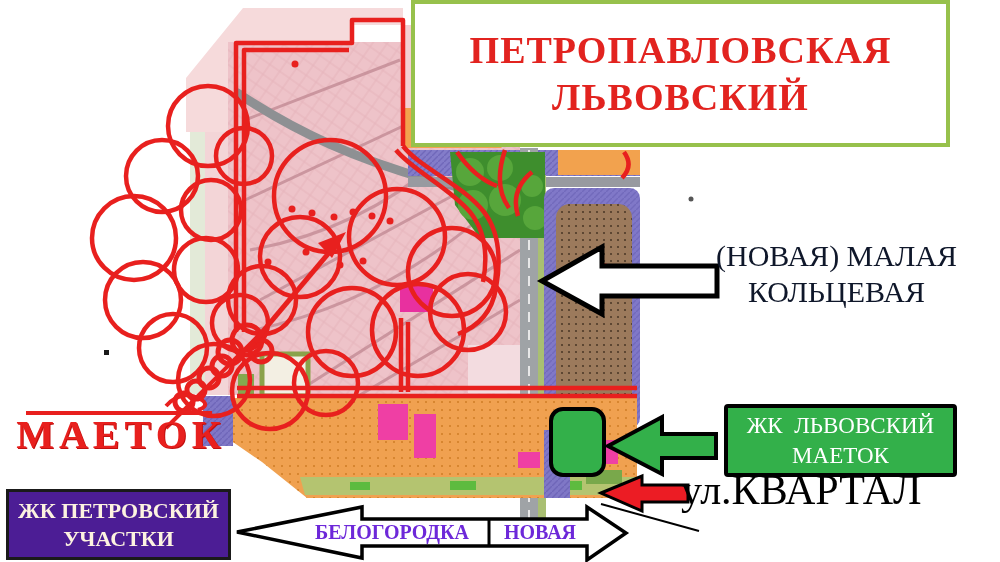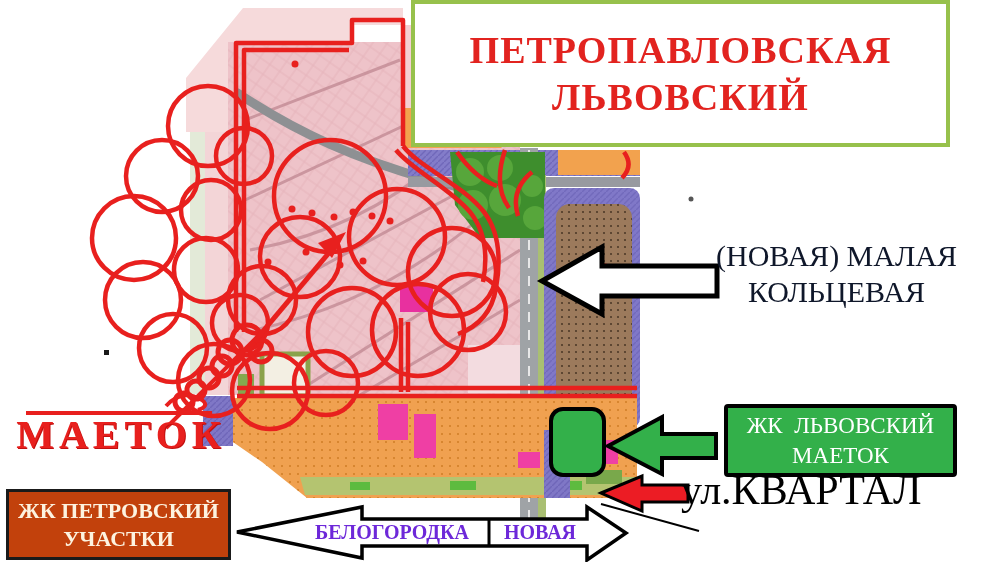--- a/index.html
+++ b/index.html
@@ -14,21 +14,21 @@
   .roadlabel{left:693px;top:238px;width:287px;text-align:center;color:#0f172a;
     font-size:30px;line-height:36px;z-index:5;}
   .lenina{left:681px;top:466px;color:#000;font-size:42px;z-index:5;}
   .uchastki{left:2px;top:411px;width:238px;text-align:center;color:#e8201e;font-weight:bold;
     font-size:40px;letter-spacing:5px;z-index:5;text-shadow:1px 1px 0 #c2100f;}
   .greenbox{left:724px;top:404px;width:233px;height:73px;box-sizing:border-box;
     background:#33b04a;border:4px solid #000;border-radius:4px;z-index:5;
     display:flex;flex-direction:column;justify-content:center;align-items:center;}
   .greenbox .box-line{color:#fff;font-size:23px;line-height:30px;white-space:pre;}
   .orangebox{left:6px;top:489px;width:225px;height:71px;box-sizing:border-box;
-    background:#c2410c;border:3px solid #1a1a1a;z-index:5;
+    background:#4c1d95;border:3px solid #1a1a1a;z-index:5;
     display:flex;flex-direction:column;justify-content:center;align-items:center;}
   .orangebox .box-line{color:#fdf3e0;font-weight:bold;font-size:22px;line-height:28px;white-space:pre;}
   .dirlabel{z-index:5;font-weight:bold;font-size:20px;color:#6d28d9;text-align:center;}
   .lbl-belogorodka{left:303px;top:521px;width:178px;}
   .lbl-kiev{left:497px;top:521px;width:86px;}
 </style>
 </head>
 <body>
 
 <div class="stage">

